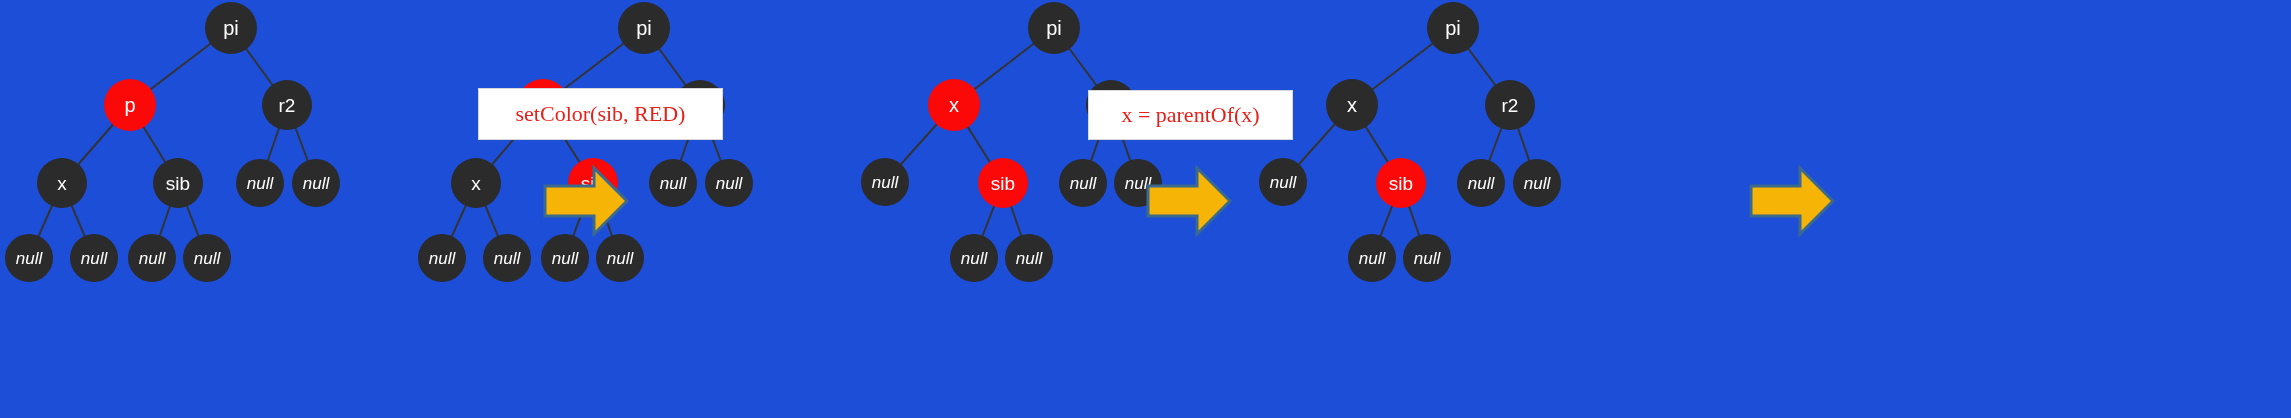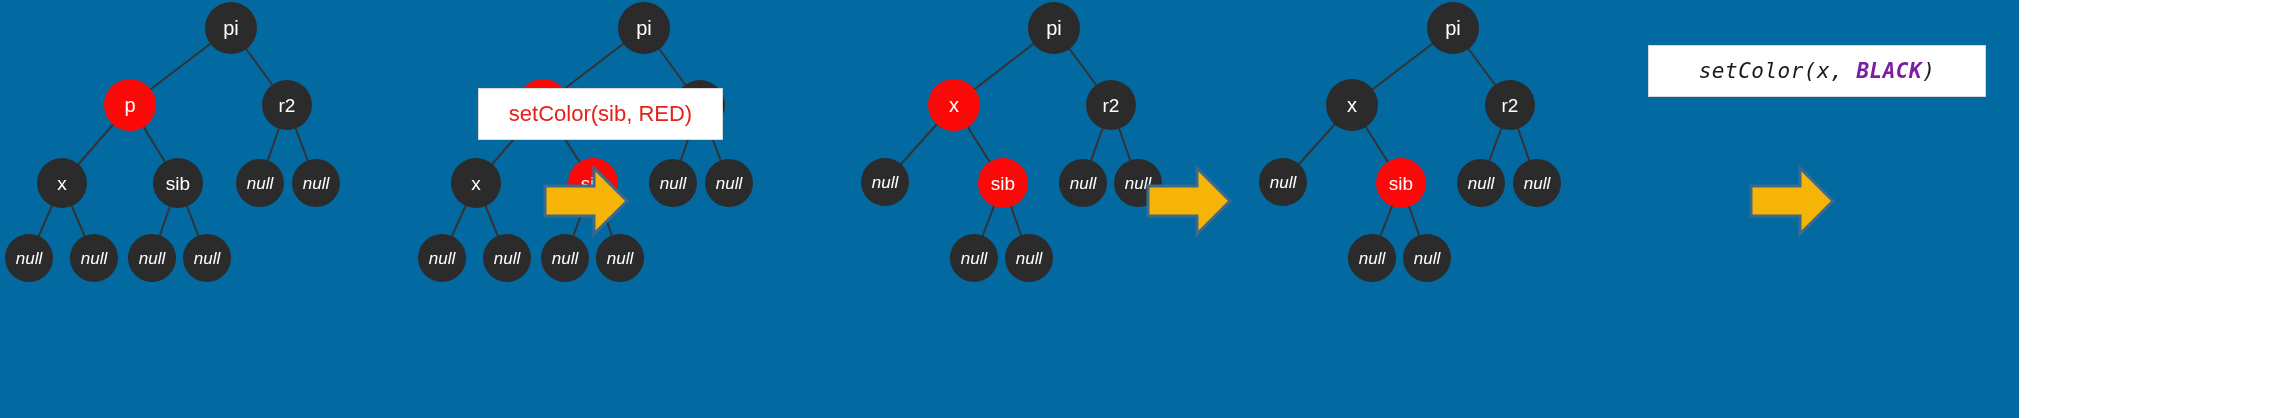--- a/index.html
+++ b/index.html
@@ -1,17 +1,17 @@
 <!DOCTYPE html>
 <html><head>
 <meta charset="utf-8">
 <style>
   html,body{margin:0;padding:0;background:#ffffff;}
   body{width:2291px;height:418px;font-family:"Liberation Sans",sans-serif;overflow:hidden;}
-  #stage{position:relative;width:2019px;height:418px;background:#0369a1;}
+  #stage{position:relative;width:2291px;height:418px;background:#1d4ed8;}
 
   
   .edges{position:absolute;left:0;top:0;width:2291px;height:418px;pointer-events:none;}
 
   
   .node{
     position:absolute;border-radius:50%;
     display:flex;align-items:center;justify-content:center;
     color:#ffffff;font-family:"Liberation Sans",sans-serif;
     line-height:1;white-space:nowrap;
@@ -23,21 +23,21 @@
   .node.mid{width:50px;height:50px;font-size:19px;}
   .node.leaf{width:48px;height:48px;font-size:17px;font-style:italic;}
 
   
   .label-box{
     position:absolute;background:#ffffff;border:1px solid #d8d8d8;
     box-sizing:border-box;display:flex;align-items:center;justify-content:center;
     padding:0 14px;
   }
   .label-box .txt{white-space:nowrap;}
-  .label-red .txt{color:#e8201a;font-family:Liberation Sans, sans-serif;font-size:22px;}
+  .label-red .txt{color:#e8201a;font-family:Liberation Serif, serif;font-size:22px;}
   .label-mono{padding:0 12px;}
   .label-mono .txt{
     font-family:"DejaVu Sans Mono",monospace;font-style:italic;
     font-size:21px;color:#1a1a1a;letter-spacing:.5px;
   }
   .label-mono .kw{color:#7b1fa2;font-weight:bold;font-style:italic;}
 
   
   .arrow{position:absolute;}
 
@@ -132,24 +132,24 @@
       <div class="node black leaf" style="left: 1457px; top: 159px;">null</div>
       <div class="node black leaf" style="left: 1513px; top: 159px;">null</div>
       <div class="node black leaf" style="left: 1348px; top: 234px;">null</div>
       <div class="node black leaf" style="left: 1403px; top: 234px;">null</div>
     </div>
 
   <div class="label-box label-red" id="label-1" style="left: 478px; top: 88px; width: 245px; height: 52px;">
     <span class="txt">setColor(sib, RED)</span>
   </div>
 
+  <div class="label-box label-red" id="label-2" style="left: 1088px; top: 90px; width: 205px; height: 50px;">
+    <span class="txt">x = parentOf(x)</span>
+  </div>
 
-  <div class="label-box label-mono" id="label-3" style="left: 1648px; top: 45px; width: 338px; height: 52px;">
-    <span class="txt"><span>setColor(x, </span><span class="kw">BLACK</span><span>)</span></span>
-  </div>
 
   <svg class="arrow" id="arrow-1" viewBox="0 0 88 72" xmlns="http://www.w3.org/2000/svg" style="left: 542px; top: 165px; width: 88px; height: 72px;">
     <polygon points="3,21 52,21 52,3 85,36 52,69 52,51 3,51" fill="#f5b406" stroke="#3b6a8c" stroke-width="3" stroke-linejoin="miter"></polygon>
   </svg>
   <svg class="arrow" id="arrow-2" viewBox="0 0 88 72" xmlns="http://www.w3.org/2000/svg" style="left: 1145px; top: 165px; width: 88px; height: 72px;">
     <polygon points="3,21 52,21 52,3 85,36 52,69 52,51 3,51" fill="#f5b406" stroke="#3b6a8c" stroke-width="3" stroke-linejoin="miter"></polygon>
   </svg>
   <svg class="arrow" id="arrow-3" viewBox="0 0 88 72" xmlns="http://www.w3.org/2000/svg" style="left: 1748px; top: 165px; width: 88px; height: 72px;">
     <polygon points="3,21 52,21 52,3 85,36 52,69 52,51 3,51" fill="#f5b406" stroke="#3b6a8c" stroke-width="3" stroke-linejoin="miter"></polygon>
   </svg>

